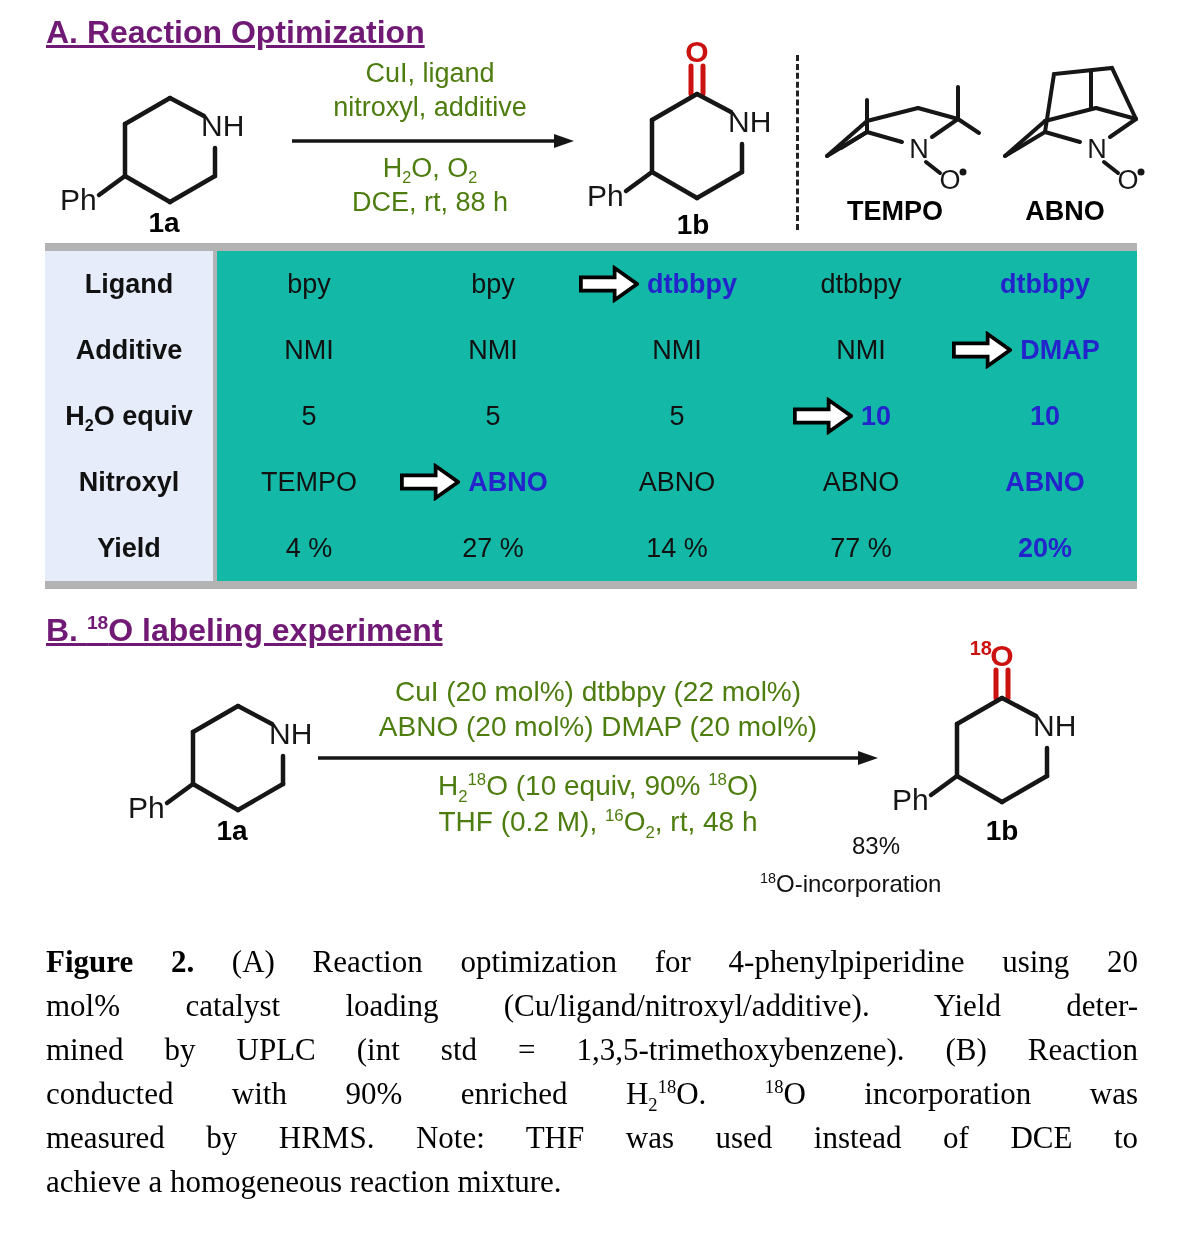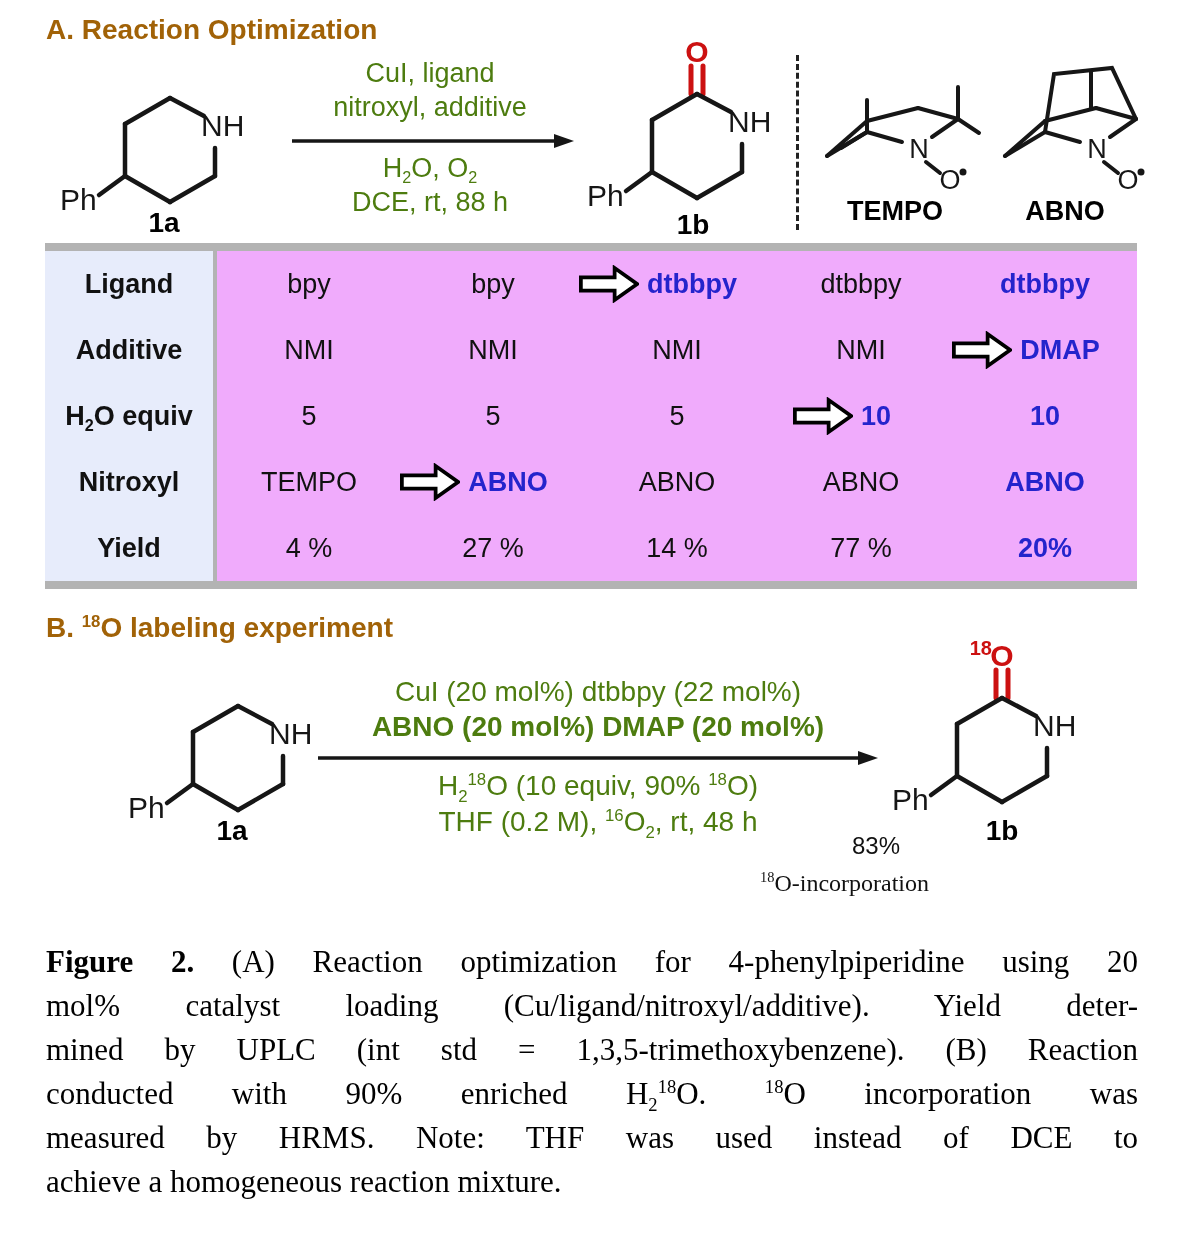--- a/index.html
+++ b/index.html
@@ -1,36 +1,36 @@
 <!DOCTYPE html>
 <html><head>
 <meta charset="utf-8">
 <style>
   html,body{margin:0;padding:0;background:#ffffff;}
   #page{position:relative;width:1184px;height:1248px;background:#fff;overflow:hidden;
         font-family:"Liberation Sans","DejaVu Sans",sans-serif;color:#111;}
   .abs{position:absolute;}
-  .sec-title{font-weight:bold;font-size:28px;color:#a16207;}
+  .sec-title{font-weight:bold;font-size:32px;color:#701a75;text-decoration:underline;}
   .cond{position:absolute;text-align:center;font-size:27px;color:#4d7c0f;}
   sup{font-size:60%;vertical-align:super;line-height:0;}
   sub{font-size:60%;vertical-align:sub;line-height:0;}
   svg text{font-family:"Liberation Sans","DejaVu Sans",sans-serif;}
   .bond{stroke:#161616;stroke-width:4.5;stroke-linecap:round;fill:none;}
   .bond-thin{stroke:#161616;stroke-width:4;stroke-linecap:round;fill:none;}
   .redbond{stroke:#cc1111;stroke-width:5;stroke-linecap:round;fill:none;}
   .atom{font-size:30px;fill:#161616;}
   .atom-sm{font-size:27px;fill:#161616;}
   .red{fill:#cc1111;font-weight:bold;}
   .mol-label{font-size:28px;font-weight:bold;fill:#000;}
   .divider{border-left:3px dashed #222;width:0;}
   .struct-label{font-weight:bold;font-size:27px;text-align:center;color:#000;}
   
   .tbl{position:absolute;left:45px;top:243px;width:1092px;}
   .bar{height:8px;background:#b3b3b3;}
-  .grid{display:grid;grid-template-columns:172px repeat(5,1fr);grid-auto-rows:66px;background:#f0abfc;}
+  .grid{display:grid;grid-template-columns:172px repeat(5,1fr);grid-auto-rows:66px;background:#14b8a6;}
   .th{background:#e7ecfb;border-right:4px solid #b3b3b3;display:flex;align-items:center;justify-content:center;
       font-weight:bold;font-size:27px;height:100%;}
   .td{display:flex;align-items:center;justify-content:center;font-size:27px;gap:8px;}
   .td .blue{color:#2424cc;font-weight:bold;}
   .block-arrow{width:60px;height:38px;flex:0 0 auto;margin-left:-38px;}
   
   .caption{position:absolute;left:46px;top:940px;width:1092px;
            font-family:"Liberation Serif","DejaVu Serif",serif;font-size:31px;color:#000;}
   .cap-line{line-height:44px;white-space:normal;}
   .cap-just{text-align:justify;text-align-last:justify;}
@@ -240,21 +240,21 @@
     <line class="bond" x1="118" y1="138" x2="163" y2="112"></line>
     <line class="bond" x1="163" y1="112" x2="163" y2="84"></line>
     <line class="bond" x1="152" y1="52" x2="118" y2="34"></line>
     <line class="bond" x1="73" y1="112" x2="47" y2="131"></line>
     <text class="atom" x="149" y="72">NH</text>
     <text class="atom" x="8" y="146">Ph</text>
     <text class="mol-label" x="112" y="168" text-anchor="middle">1a</text>
   </svg>
 
   <div class="cond" style="left:318px;top:676px;width:560px;font-size:28px;">CuI (20 mol%) dtbbpy (22 mol%)</div>
-  <div class="cond" style="left:318px;top:711px;width:560px;font-size:28px;font-weight:bold;">ABNO (20 mol%) DMAP (20 mol%)</div>
+  <div class="cond" style="left:318px;top:711px;width:560px;font-size:28px;">ABNO (20 mol%) DMAP (20 mol%)</div>
   <svg class="abs" style="left:318px;top:749px;" width="560" height="18" viewBox="0 0 560 18">
     <line x1="0" y1="9" x2="542" y2="9" stroke="#161616" stroke-width="3.5"></line>
     <polygon points="540,2 560,9 540,16" fill="#161616"></polygon>
   </svg>
   <div class="cond" style="left:318px;top:770px;width:560px;font-size:28px;">H<sub>2</sub><sup>18</sup>O (10 equiv, 90% <sup>18</sup>O)</div>
   <div class="cond" style="left:318px;top:806px;width:560px;font-size:28px;">THF (0.2 M), <sup>16</sup>O<sub>2</sub>, rt, 48 h</div>
 
   <svg class="abs" style="left:880px;top:640px;" width="245" height="205" viewBox="0 0 245 205">
     <line class="redbond" x1="116" y1="58" x2="116" y2="30"></line>
     <line class="redbond" x1="128" y1="58" x2="128" y2="30"></line>
@@ -266,21 +266,21 @@
     <line class="bond" x1="122" y1="162" x2="167" y2="136"></line>
     <line class="bond" x1="167" y1="136" x2="167" y2="108"></line>
     <line class="bond" x1="156" y1="76" x2="122" y2="58"></line>
     <line class="bond" x1="77" y1="136" x2="51" y2="155"></line>
     <text class="atom" x="153" y="96">NH</text>
     <text class="atom" x="12" y="170">Ph</text>
     <text class="mol-label" x="122" y="200" text-anchor="middle">1b</text>
   </svg>
 
   <div class="abs yield-note" style="left:852px;top:832px;">83%</div>
-  <div class="abs yield-note" style="left:760px;top:870px;font-family:Liberation Serif, serif;"><sup>18</sup>O-incorporation</div>
+  <div class="abs yield-note" style="left:760px;top:870px;"><sup>18</sup>O-incorporation</div>
 
   <div class="caption">
     <div class="cap-line cap-just"><b>Figure 2.</b> (A) Reaction optimization for 4-phenylpiperidine using 20</div>
     <div class="cap-line cap-just">mol% catalyst loading (Cu/ligand/nitroxyl/additive). Yield deter-</div>
     <div class="cap-line cap-just">mined by UPLC (int std = 1,3,5-trimethoxybenzene). (B) Reaction</div>
     <div class="cap-line cap-just">conducted with 90% enriched H<sub>2</sub><sup>18</sup>O. <sup>18</sup>O incorporation was</div>
     <div class="cap-line cap-just">measured by HRMS. Note: THF was used instead of DCE to</div>
     <div class="cap-line">achieve a homogeneous reaction mixture.</div>
   </div>
 

